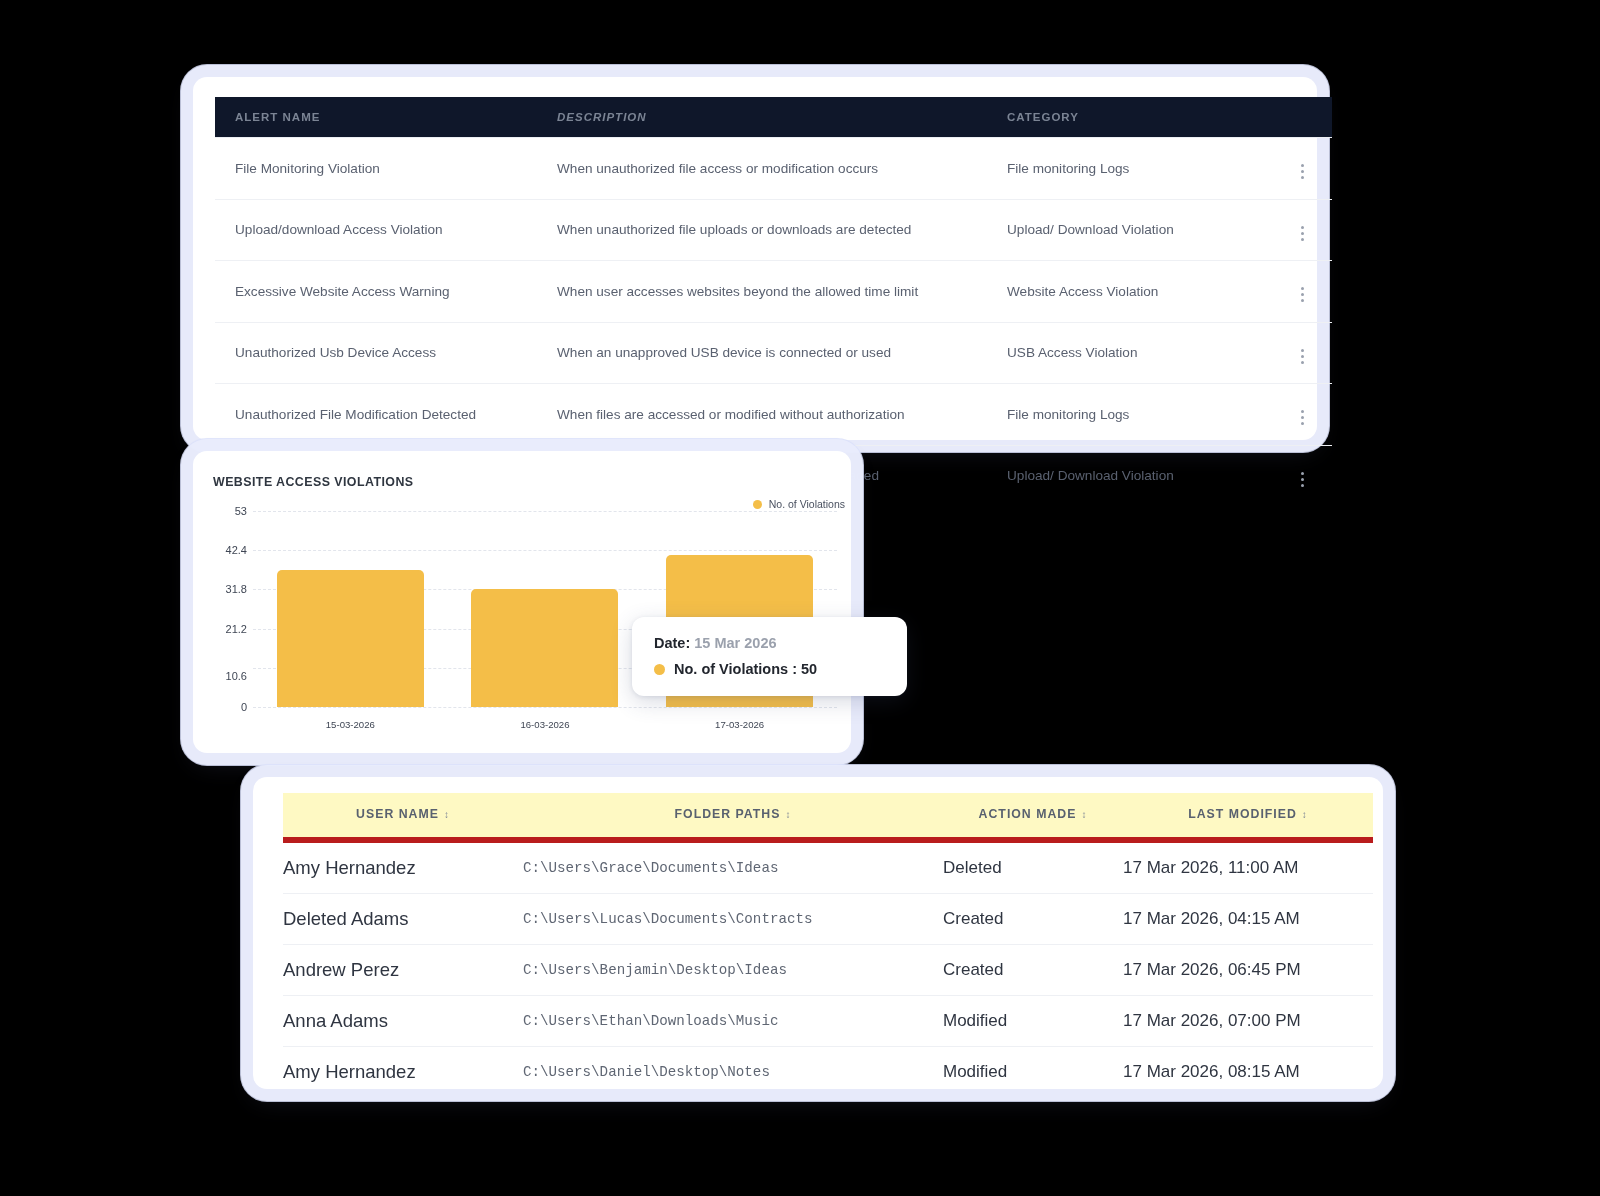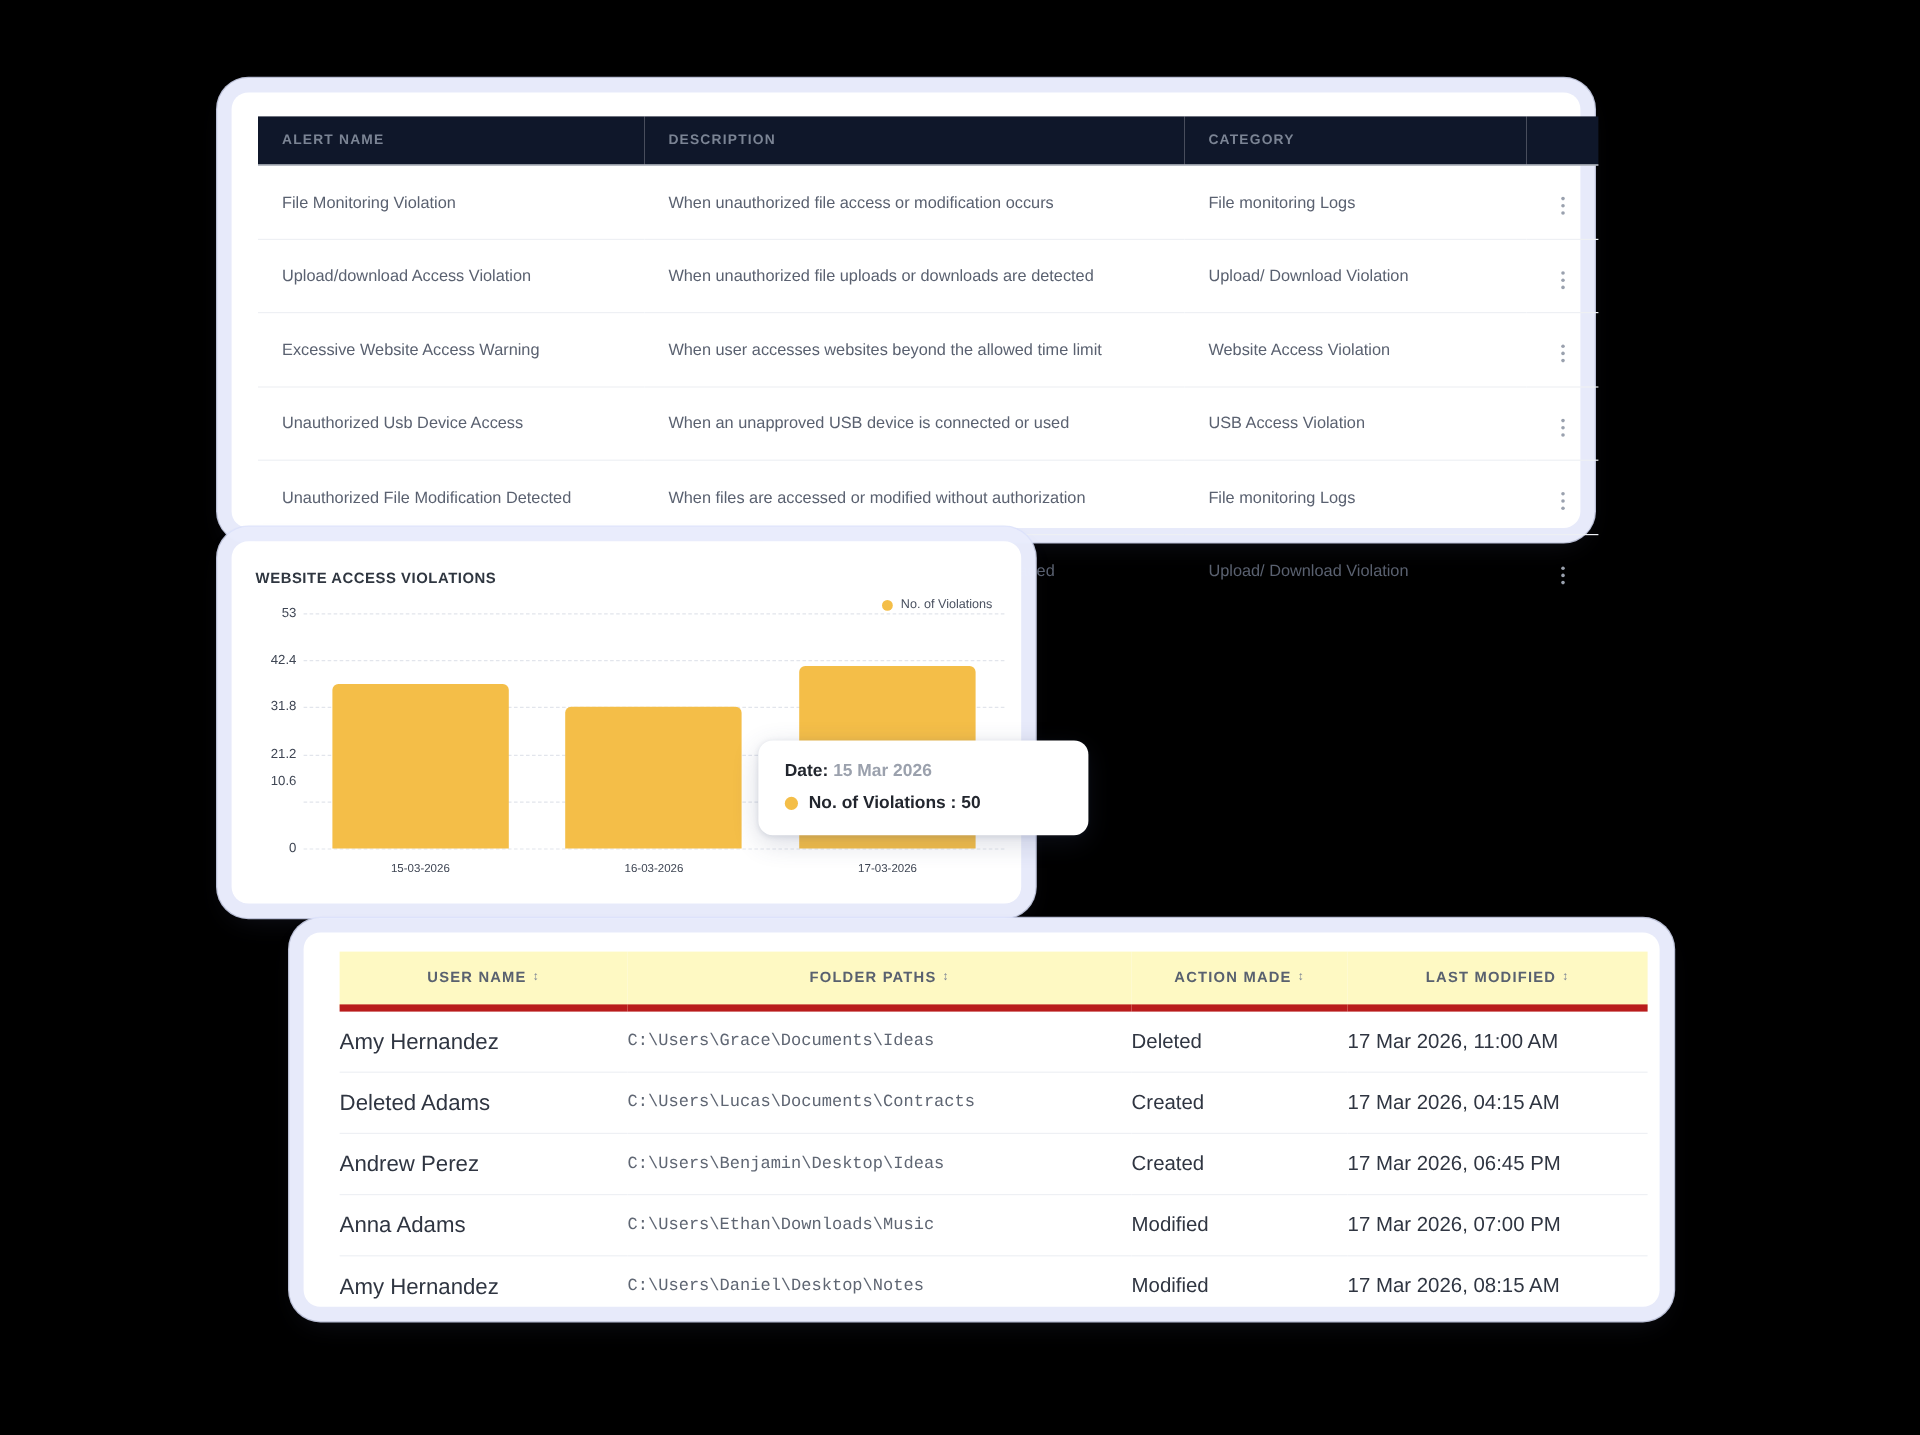--- a/index.html
+++ b/index.html
@@ -53,21 +53,21 @@
     font-size: 11.5px;
     letter-spacing: 1.0px;
     font-weight: 600;
     color: #7b8494;
     padding: 14px 0 14px 20px;
     border-bottom: 1px solid #eceef3;
     text-transform: uppercase;
   }
 
   table.alerts thead th.col-alert { width: 322px; }
-  table.alerts thead th.col-desc  { width: 450px; }
+  table.alerts thead th.col-desc  { width: 450px; font-style: italic; }
   table.alerts thead th.col-cat   { width: 285px; }
   table.alerts thead th.col-menu  { width: 60px; }
 
   table.alerts tbody td {
     font-size: 13.6px;
     color: #5a6170;
     padding: 17px 0 17px 20px;
     border-bottom: 1px solid #eef0f4;
     white-space: nowrap;
     overflow: hidden;
@@ -106,21 +106,21 @@
     top: 24px;
     font-size: 12.4px;
     font-weight: 700;
     letter-spacing: 0.45px;
     color: #2f3640;
     text-transform: uppercase;
   }
 
   .chart-legend {
     position: absolute;
-    right: 24px;
+    right: 6px;
     top: 47px;
     display: flex;
     align-items: center;
     gap: 7px;
     font-size: 10.5px;
     color: #4a5160;
   }
   .legend-dot {
     width: 9px; height: 9px;
     border-radius: 50%;
@@ -366,21 +366,21 @@
       <div id="grid-lines">
           <div class="grid-line" style="top: 256px;"></div>
           <div class="grid-line" style="top: 216.8px;"></div>
           <div class="grid-line" style="top: 177.6px;"></div>
           <div class="grid-line" style="top: 138.4px;"></div>
           <div class="grid-line" style="top: 99.2px;"></div>
           <div class="grid-line" style="top: 60px;"></div>
         </div>
       <div class="y-axis-labels" id="y-axis-labels">
           <div class="y-tick" style="top: 196px;">0</div>
-          <div class="y-tick" style="top: 140px;">10.6</div>
+          <div class="y-tick" style="top: 165px;">10.6</div>
           <div class="y-tick" style="top: 117.6px;">21.2</div>
           <div class="y-tick" style="top: 78.4px;">31.8</div>
           <div class="y-tick" style="top: 39.2px;">42.4</div>
           <div class="y-tick" style="top: 0px;">53</div>
         </div>
       <div class="bars" id="chart-bars">
           <div class="bar-slot">
             <div class="bar" style="height: 136.83px; background: rgb(244, 190, 72);"></div>
           </div>
           <div class="bar-slot">

